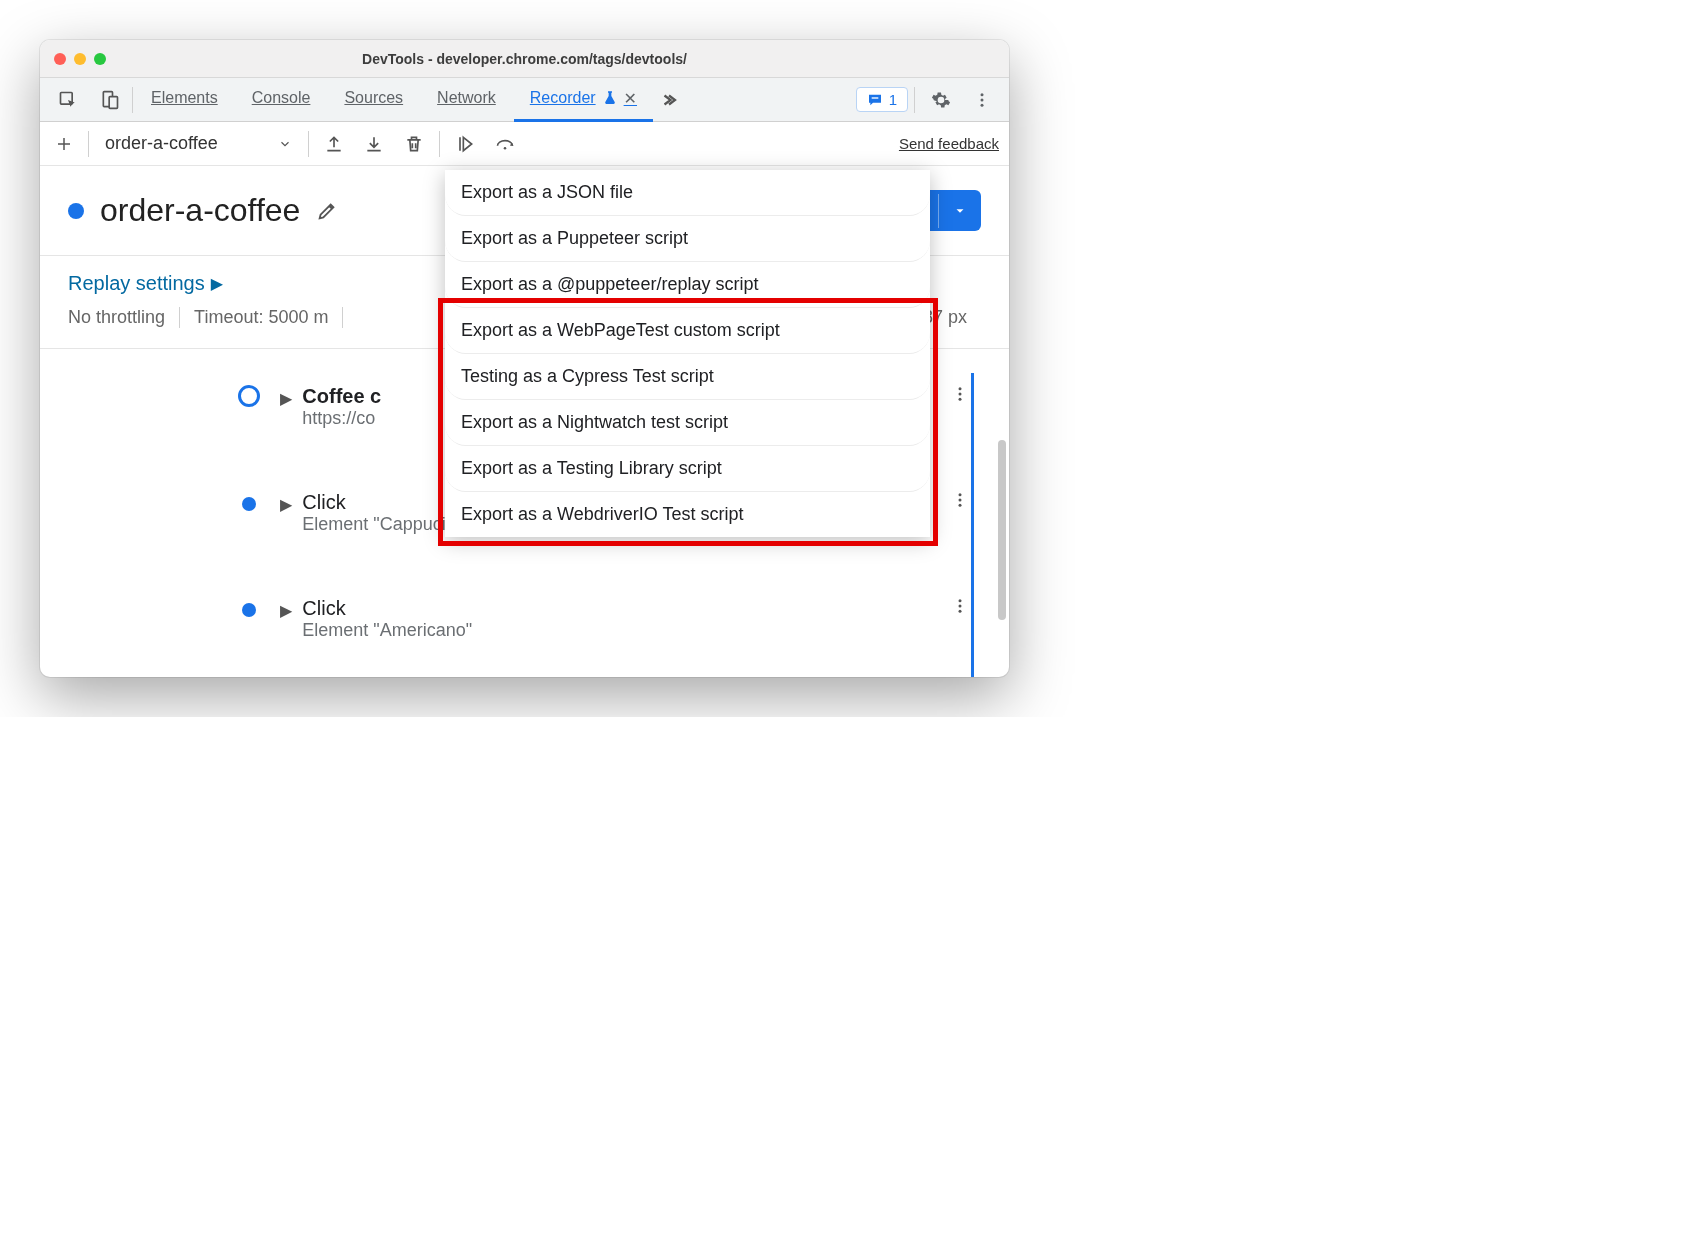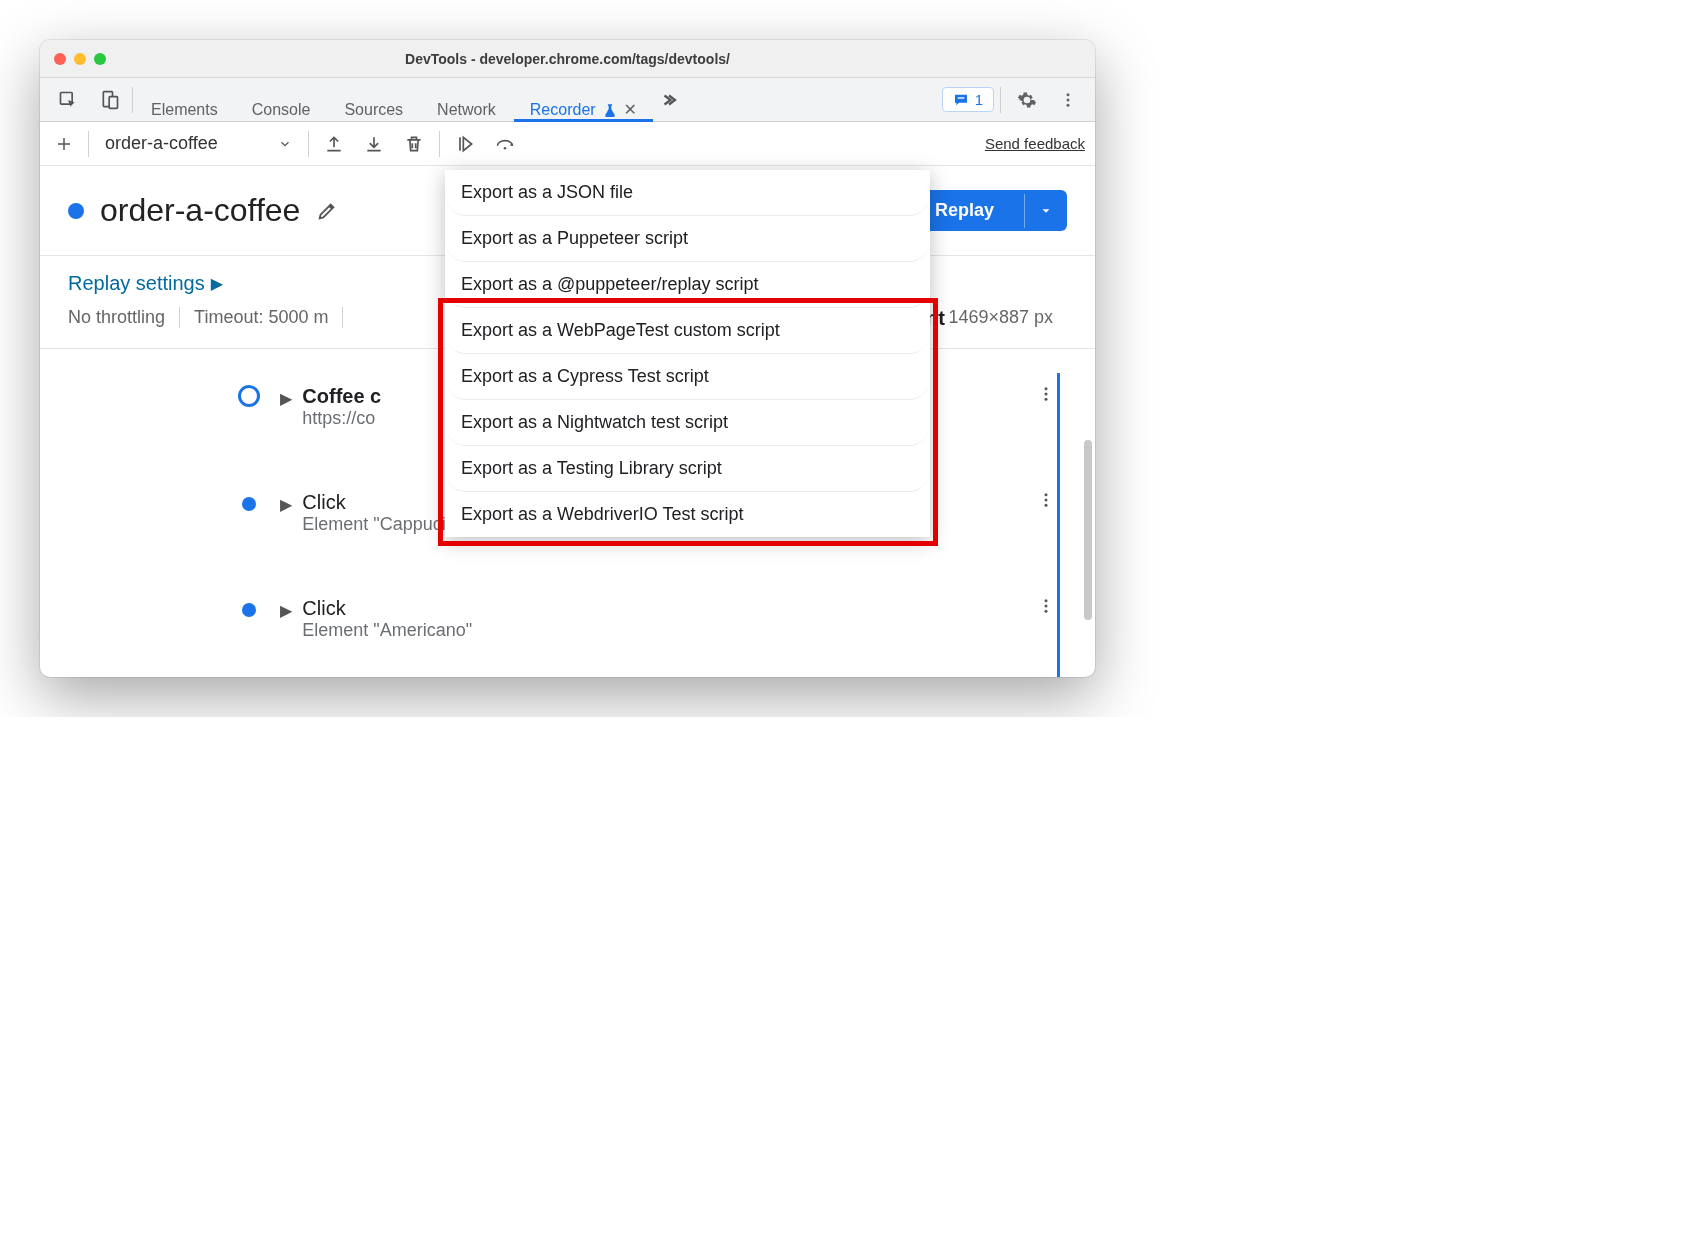--- a/index.html
+++ b/index.html
@@ -2,21 +2,21 @@
 <html><head>
   <meta charset="utf-8">
   <style>
     * { margin: 0; padding: 0; box-sizing: border-box; }
     body {
       font-family: -apple-system, BlinkMacSystemFont, "Segoe UI", Helvetica, Arial, sans-serif;
       background: #fff;
       padding: 40px;
     }
     .window {
-      width: 1055px;
+      width: 969px;
       border-radius: 10px;
       box-shadow: 0 20px 60px rgba(0,0,0,0.35), 0 0 0 1px rgba(0,0,0,0.08);
       overflow: hidden;
       background: #fff;
       position: relative;
     }
     
     .titlebar {
       height: 38px;
       background: #f1f0f0;
@@ -47,26 +47,27 @@
       gap: 2px;
     }
     .tool-icon {
       width: 40px; height: 44px;
       display: flex; align-items: center; justify-content: center;
       color: #555;
     }
     .tab {
       padding: 0 16px;
       height: 44px;
-      display: flex; align-items: flex-end;
+      display: flex; align-items: center;
       color: #5f6367;
       font-size: 16px;
       cursor: pointer;
       gap: 6px;
       border-bottom: 3px solid transparent;
+      text-decoration: underline;
     }
     .tab.active {
       color: #1a73e8;
       border-bottom: 3px solid #1a73e8;
     }
     .flask-icon { width: 16px; height: 16px; }
     .overflow-icon { color: #555; padding: 0 8px; }
     .spacer { flex: 1; }
     .issue-badge {
       display: flex; align-items: center; gap: 6px;
@@ -416,21 +417,21 @@
         </span>
       </div>
     </div>
   </div>
 
   <div class="export-menu">
     <div class="export-item">Export as a JSON file</div>
     <div class="export-item">Export as a Puppeteer script</div>
     <div class="export-item">Export as a @puppeteer/replay script</div>
     <div class="export-item">Export as a WebPageTest custom script</div>
-    <div class="export-item">Export as a Cypress Test script</div>
+    <div class="export-item">Testing as a Cypress Test script</div>
     <div class="export-item">Export as a Nightwatch test script</div>
     <div class="export-item">Export as a Testing Library script</div>
     <div class="export-item">Export as a WebdriverIO Test script</div>
   </div>
 
   <div class="red-highlight"></div>
 
   <div class="scrollbar-stub"></div>
 
 </div>

